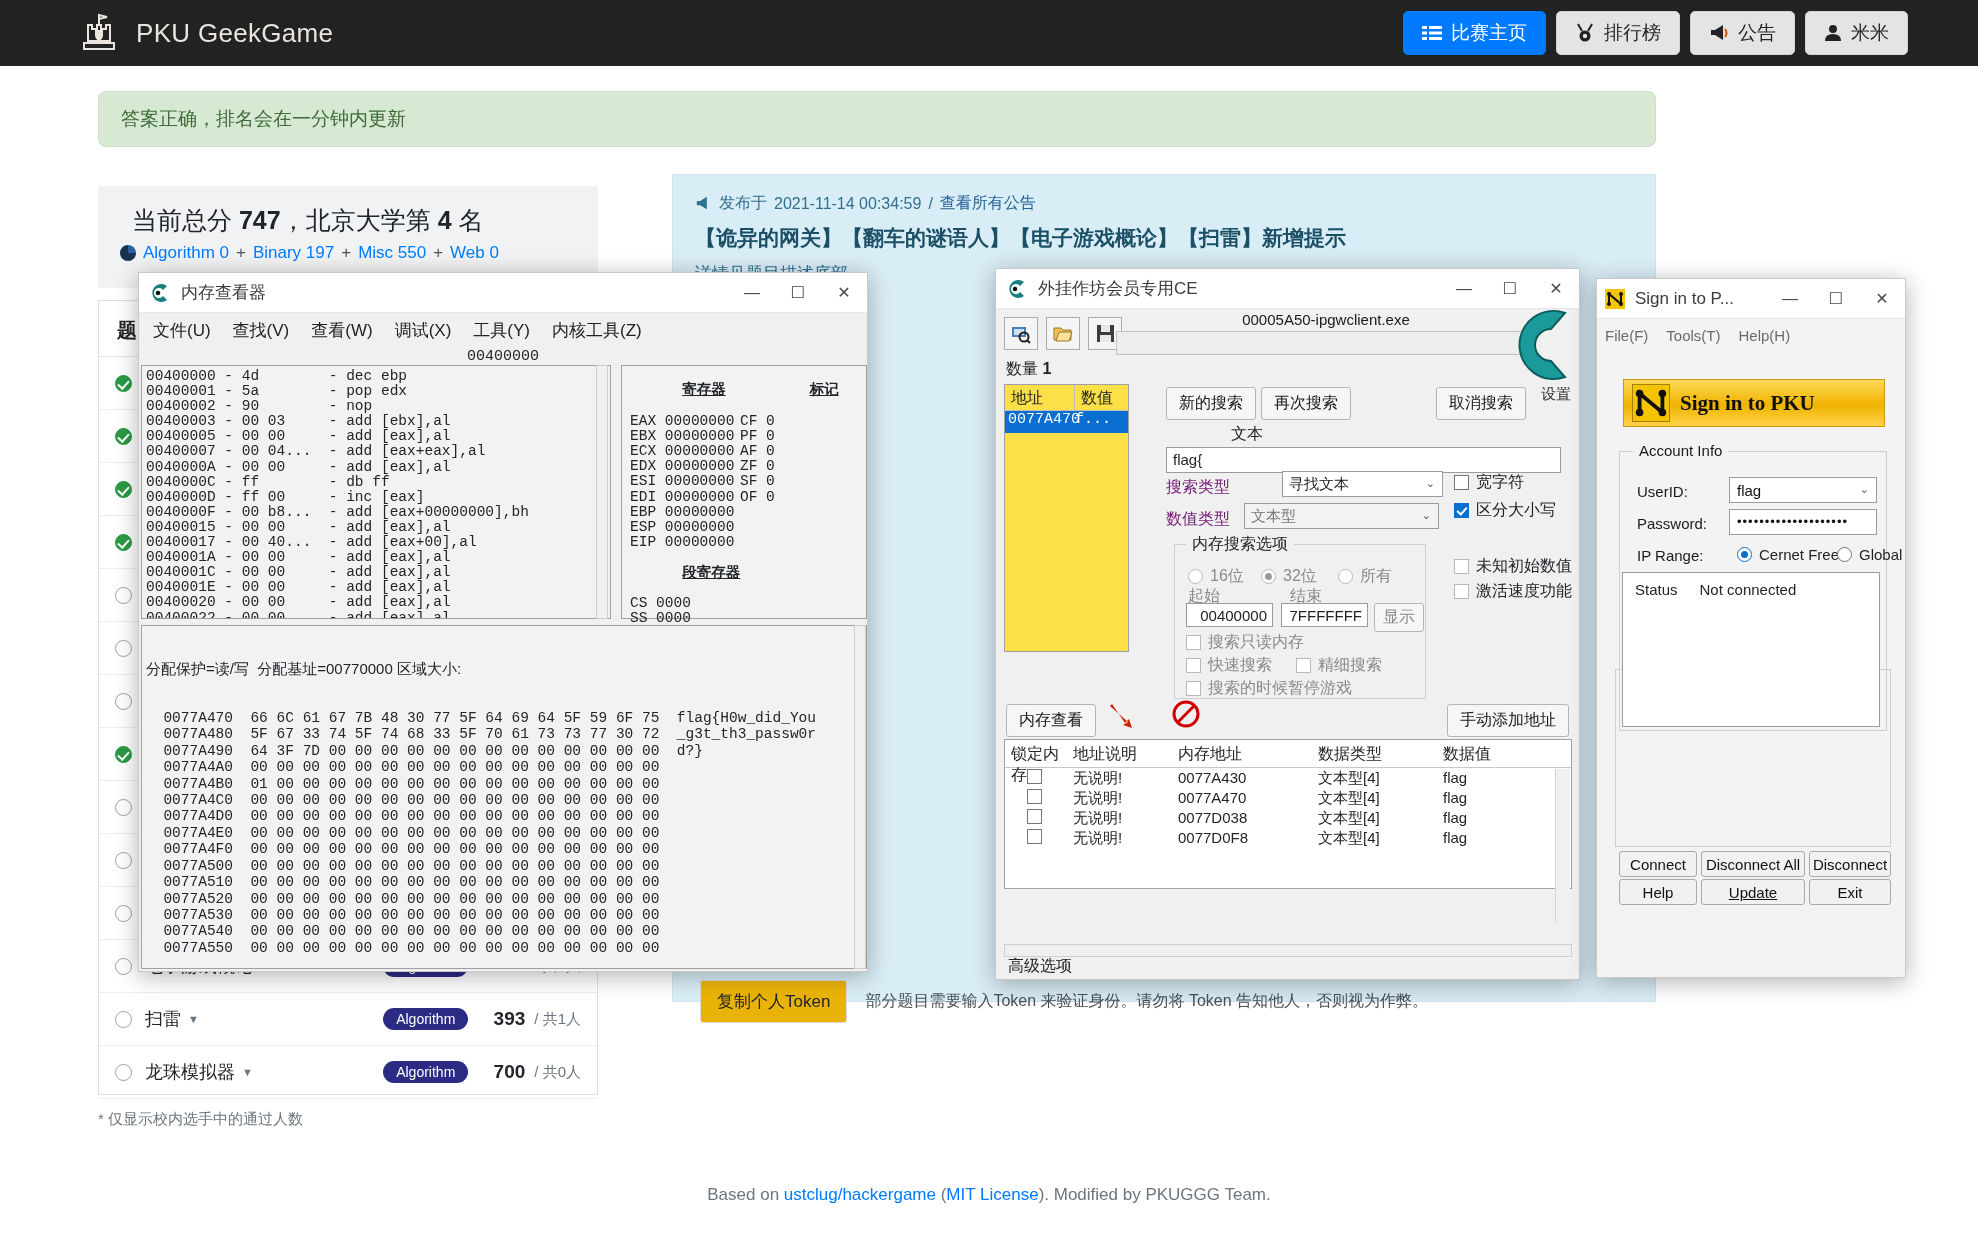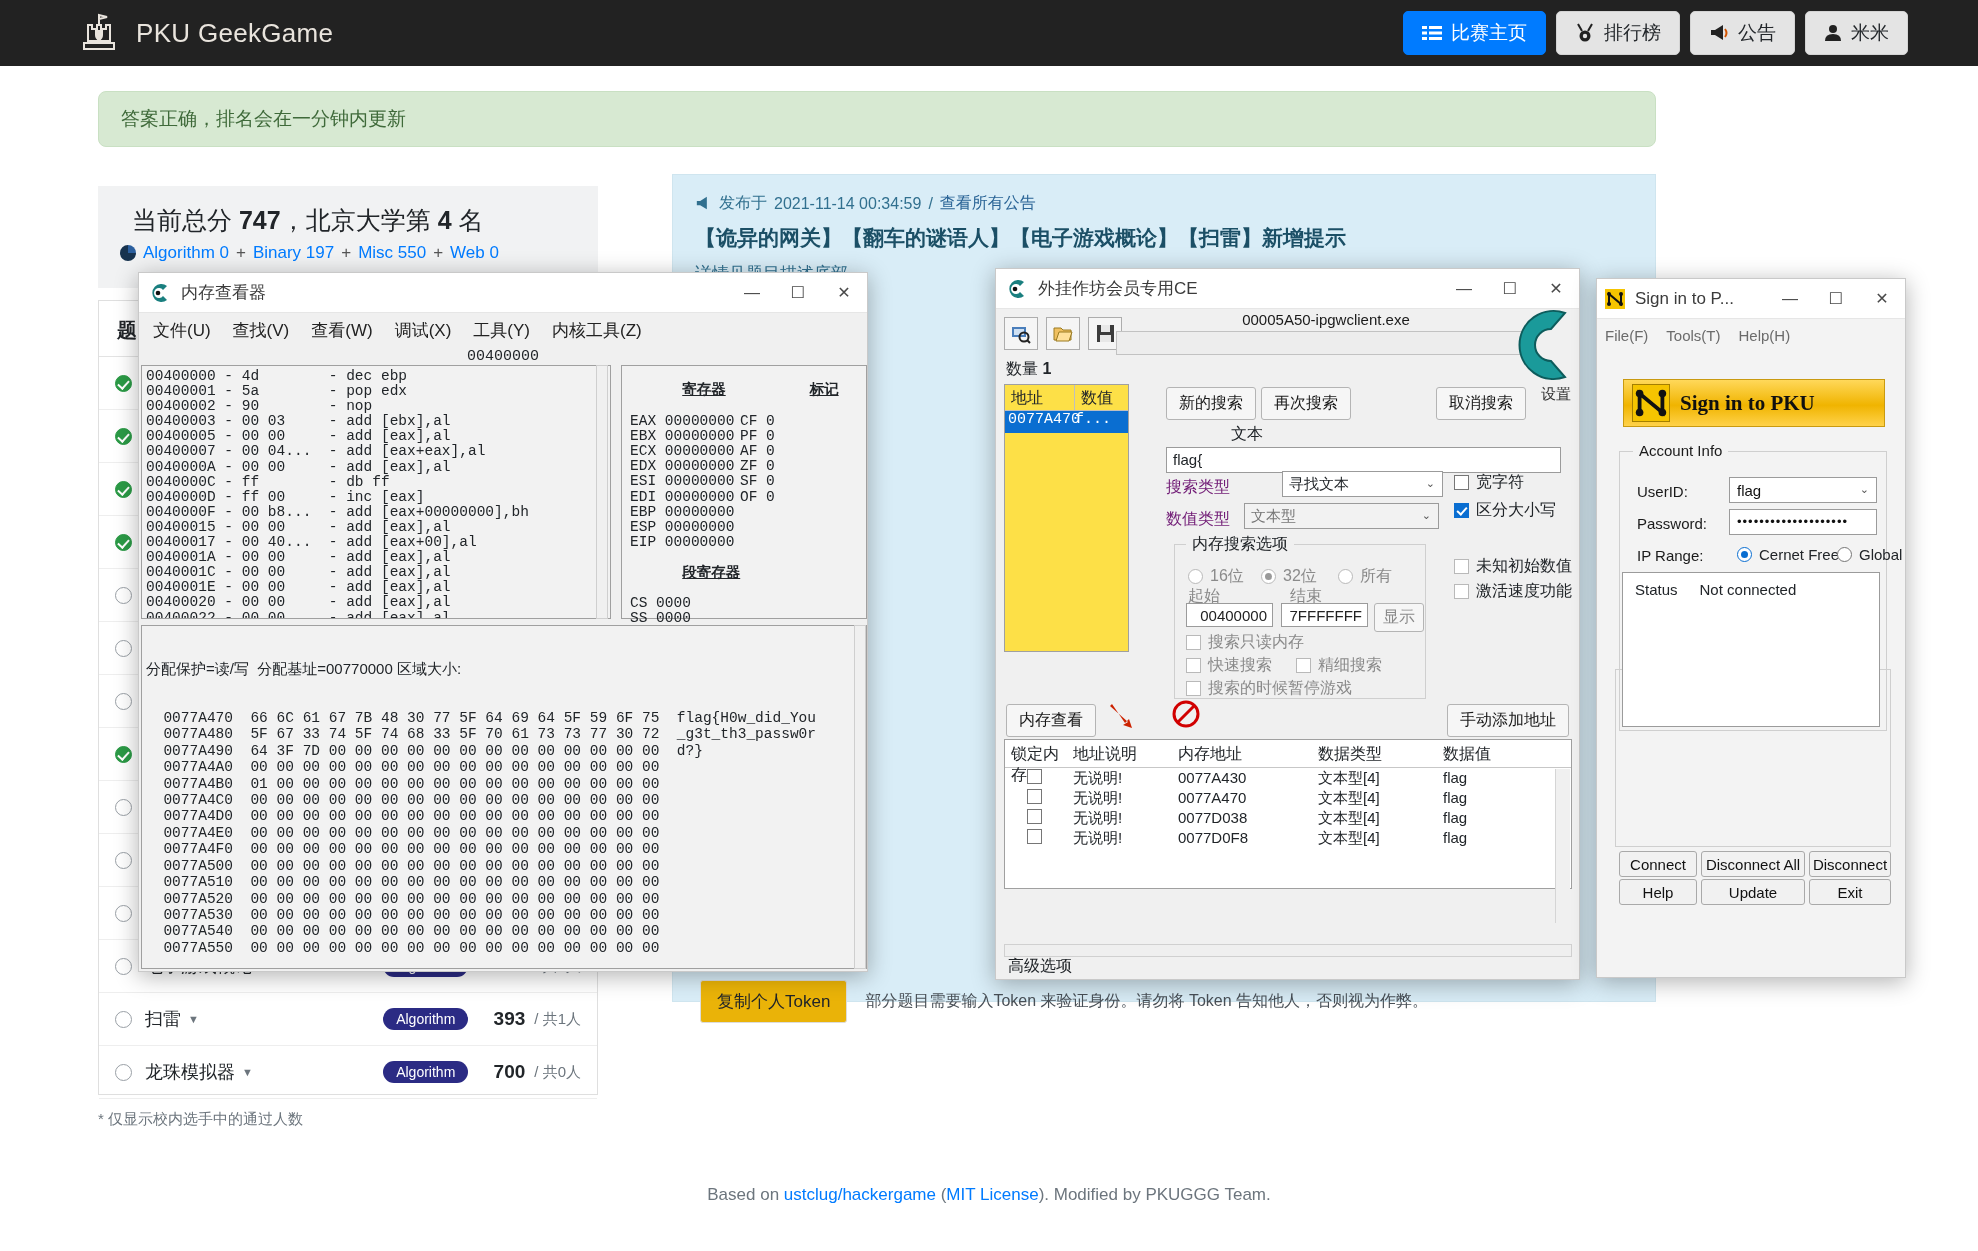--- a/index.html
+++ b/index.html
@@ -794,15 +794,15 @@
     <div style="display:flex; padding:8px 0 0 12px; gap:22px;">
       <span>Status</span>
       <span>Not connected</span>
     </div>
   </div>
 
   <div class="ipbtn" style="left:22px; top:572px; width:78px;">Connect</div>
   <div class="ipbtn" style="left:104px; top:572px; width:104px;">Disconnect All</div>
   <div class="ipbtn" style="left:212px; top:572px; width:82px;">Disconnect</div>
   <div class="ipbtn" style="left:22px; top:600px; width:78px;">Help</div>
-  <div class="ipbtn" style="left:104px; top:600px; width:104px;">Update</div>
+  <div class="ipbtn" style="left:104px; top:600px; width:104px;text-decoration:underline;">Update</div>
   <div class="ipbtn" style="left:212px; top:600px; width:82px;">Exit</div>
 </div>
 
 </body></html>

